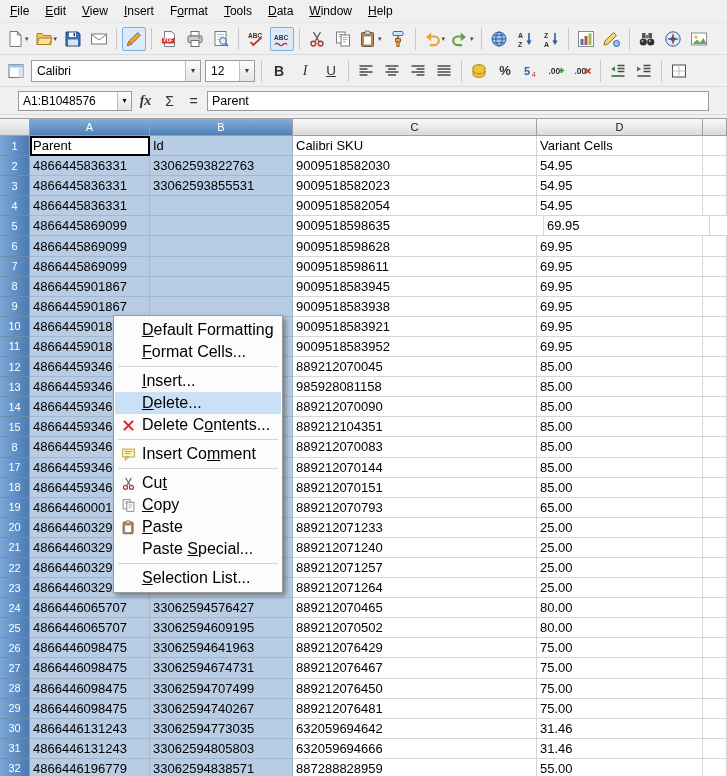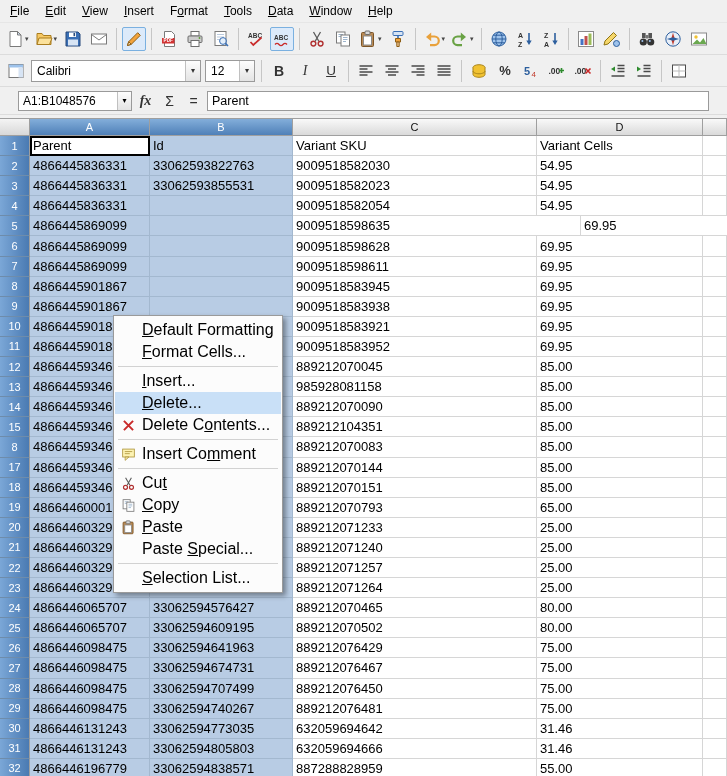--- a/index.html
+++ b/index.html
@@ -396,21 +396,21 @@
         <div class="colhdr sel" style="width:143px">B</div>
         <div class="colhdr" style="width:244px">C</div>
         <div class="colhdr" style="width:166px">D</div>
         <div class="colhdr" style="width:24px"></div>
       </div>
     <div id="grid-rows">
         <div class="grid-row">
           <div class="rowhdr">1</div>
           <div class="cell cursor" style="width:120px">Parent</div>
           <div class="cell sel" style="width:143px">Id</div>
-          <div class="cell" style="width:244px">Variant SKU</div>
+          <div class="cell" style="width:244px">Calibri SKU</div>
           <div class="cell" style="width:166px">Variant Cells</div>
           <div class="cell" style="width:24px"></div>
         </div>
         <div class="grid-row">
           <div class="rowhdr">2</div>
           <div class="cell sel" style="width:120px">4866445836331</div>
           <div class="cell sel" style="width:143px">33062593822763</div>
           <div class="cell" style="width:244px">9009518582030</div>
           <div class="cell" style="width:166px">54.95</div>
           <div class="cell" style="width:24px"></div>
@@ -428,21 +428,21 @@
           <div class="cell sel" style="width:120px">4866445836331</div>
           <div class="cell sel" style="width:143px"></div>
           <div class="cell" style="width:244px">9009518582054</div>
           <div class="cell" style="width:166px">54.95</div>
           <div class="cell" style="width:24px"></div>
         </div>
         <div class="grid-row">
           <div class="rowhdr">5</div>
           <div class="cell sel" style="width:120px">4866445869099</div>
           <div class="cell sel" style="width:143px"></div>
-          <div class="cell" style="width:288px">9009518598635</div>
+          <div class="cell" style="width:251px">9009518598635</div>
           <div class="cell" style="width:166px">69.95</div>
           <div class="cell" style="width:24px"></div>
         </div>
         <div class="grid-row">
           <div class="rowhdr">6</div>
           <div class="cell sel" style="width:120px">4866445869099</div>
           <div class="cell sel" style="width:143px"></div>
           <div class="cell" style="width:244px">9009518598628</div>
           <div class="cell" style="width:166px">69.95</div>
           <div class="cell" style="width:24px"></div>

